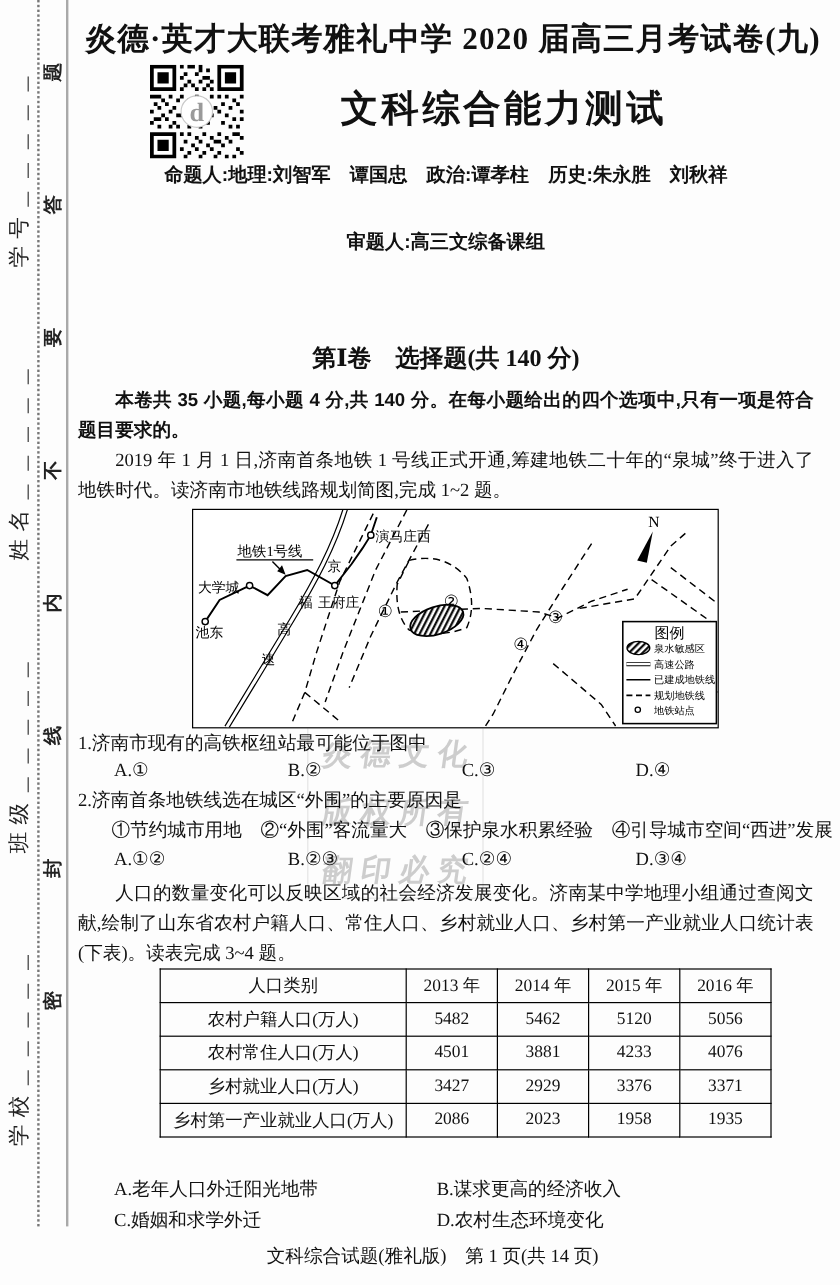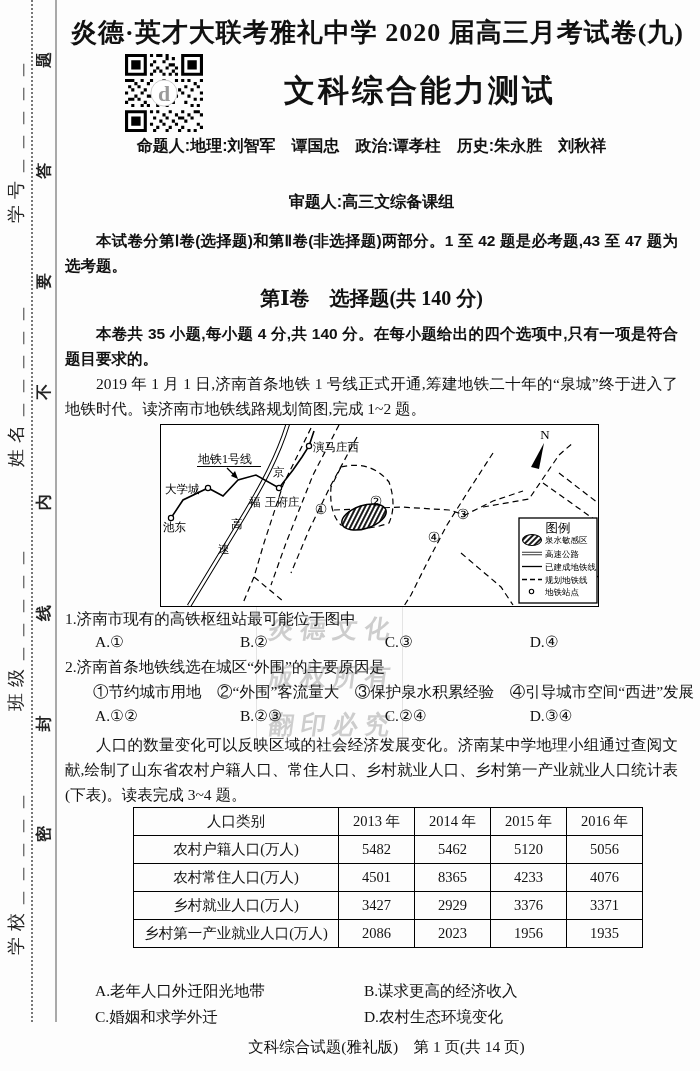--- a/index.html
+++ b/index.html
@@ -49,21 +49,21 @@
   .optrow span{display:inline-block;width:141px;}
   .optrow span:last-child{width:auto;}
   .optrow2 span{display:inline-block;width:265px;}
   .optrow2 span:last-child{width:auto;}
   
   table.pop{left:133px;top:807px;position:absolute;border-collapse:collapse;font-size:14.5px;z-index:1;}
   table.pop td,table.pop th{border:1.5px solid #000;height:27px;text-align:center;font-weight:normal;
                             padding:0 4px;background:transparent;}
   td.c0{width:196px;} td.cy{width:67px;}
   
-  .footer{top:1037px;left:80px;width:613px;text-align:center;font-size:15.5px;}
+  .footer{top:1037px;left:54px;width:613px;text-align:center;font-size:15.5px;}
 </style>
 </head>
 <body>
 
 <div class="page">
 
   <div class="abs dotline"></div>
   <div class="abs grayline"></div>
   <div class="abs sidebar-rot sb-fields">
     <span>学校＿＿＿＿＿</span>
@@ -103,21 +103,20 @@
       <path fill="#000" d="M2 2h3v3H2z M20 2h3v3h-3z M2 20h3v3H2z"></path>
       <circle cx="12.5" cy="12.5" r="4.2" fill="#fff" stroke="#c9c9c9" stroke-width="0.3"></circle>
       <text x="12.5" y="15" text-anchor="middle" font-size="7" font-weight="bold" fill="#9a9a9a">d</text>
     </svg>
   </div>
 
   <div class="abs subject-title z1">文科综合能力测试</div>
   <div class="abs setters z1">命题人:地理:刘智军　谭国忠　政治:谭孝柱　历史:朱永胜　刘秋祥</div>
   <div class="abs reviewers z1">审题人:高三文综备课组</div>
 
-  <div class="abs para bold-hei indent intro z1">本试卷分第Ⅰ卷(选择题)和第Ⅱ卷(非选择题)两部分。1 至 42 题是必考题,43 至 47 题为选考题。</div>
   <div class="abs section-title z1">第Ⅰ卷　选择题(共 140 分)</div>
   <div class="abs para bold-hei indent rubric z1">本卷共 35 小题,每小题 4 分,共 140 分。在每小题给出的四个选项中,只有一项是符合题目要求的。</div>
   <div class="abs para indent passage-metro z1">2019 年 1 月 1 日,济南首条地铁 1 号线正式开通,筹建地铁二十年的“泉城”终于进入了地铁时代。读济南市地铁线路规划简图,完成 1~2 题。</div>
 
   <div class="abs figure z1">
     <svg width="437" height="181" viewBox="0 0 437 181">
       <defs>
         <pattern id="hatch" width="4" height="4" patternUnits="userSpaceOnUse" patternTransform="rotate(45)">
           <rect width="4" height="4" fill="#fff"></rect>
           <line x1="1" y1="0" x2="1" y2="4" stroke="#000" stroke-width="1.8"></line>
@@ -236,36 +235,36 @@
     <tr>
       <td>农村户籍人口(万人)</td>
       <td>5482</td>
       <td>5462</td>
       <td>5120</td>
       <td>5056</td>
     </tr>
     <tr>
       <td>农村常住人口(万人)</td>
       <td>4501</td>
-      <td>8365</td>
+      <td>3881</td>
       <td>4233</td>
       <td>4076</td>
     </tr>
     <tr>
       <td>乡村就业人口(万人)</td>
       <td>3427</td>
       <td>2929</td>
       <td>3376</td>
       <td>3371</td>
     </tr>
     <tr>
       <td>乡村第一产业就业人口(万人)</td>
       <td>2086</td>
       <td>2023</td>
-      <td>1956</td>
+      <td>1958</td>
       <td>1935</td>
     </tr>
   </tbody>
     </table>
 
   <div class="abs optrow optrow2 q3o2 z1">
     <span>C.婚姻和求学外迁</span>
     <span>D.农村生态环境变化</span>
   </div>
   <div class="abs optrow optrow2 q3o1 z1">

